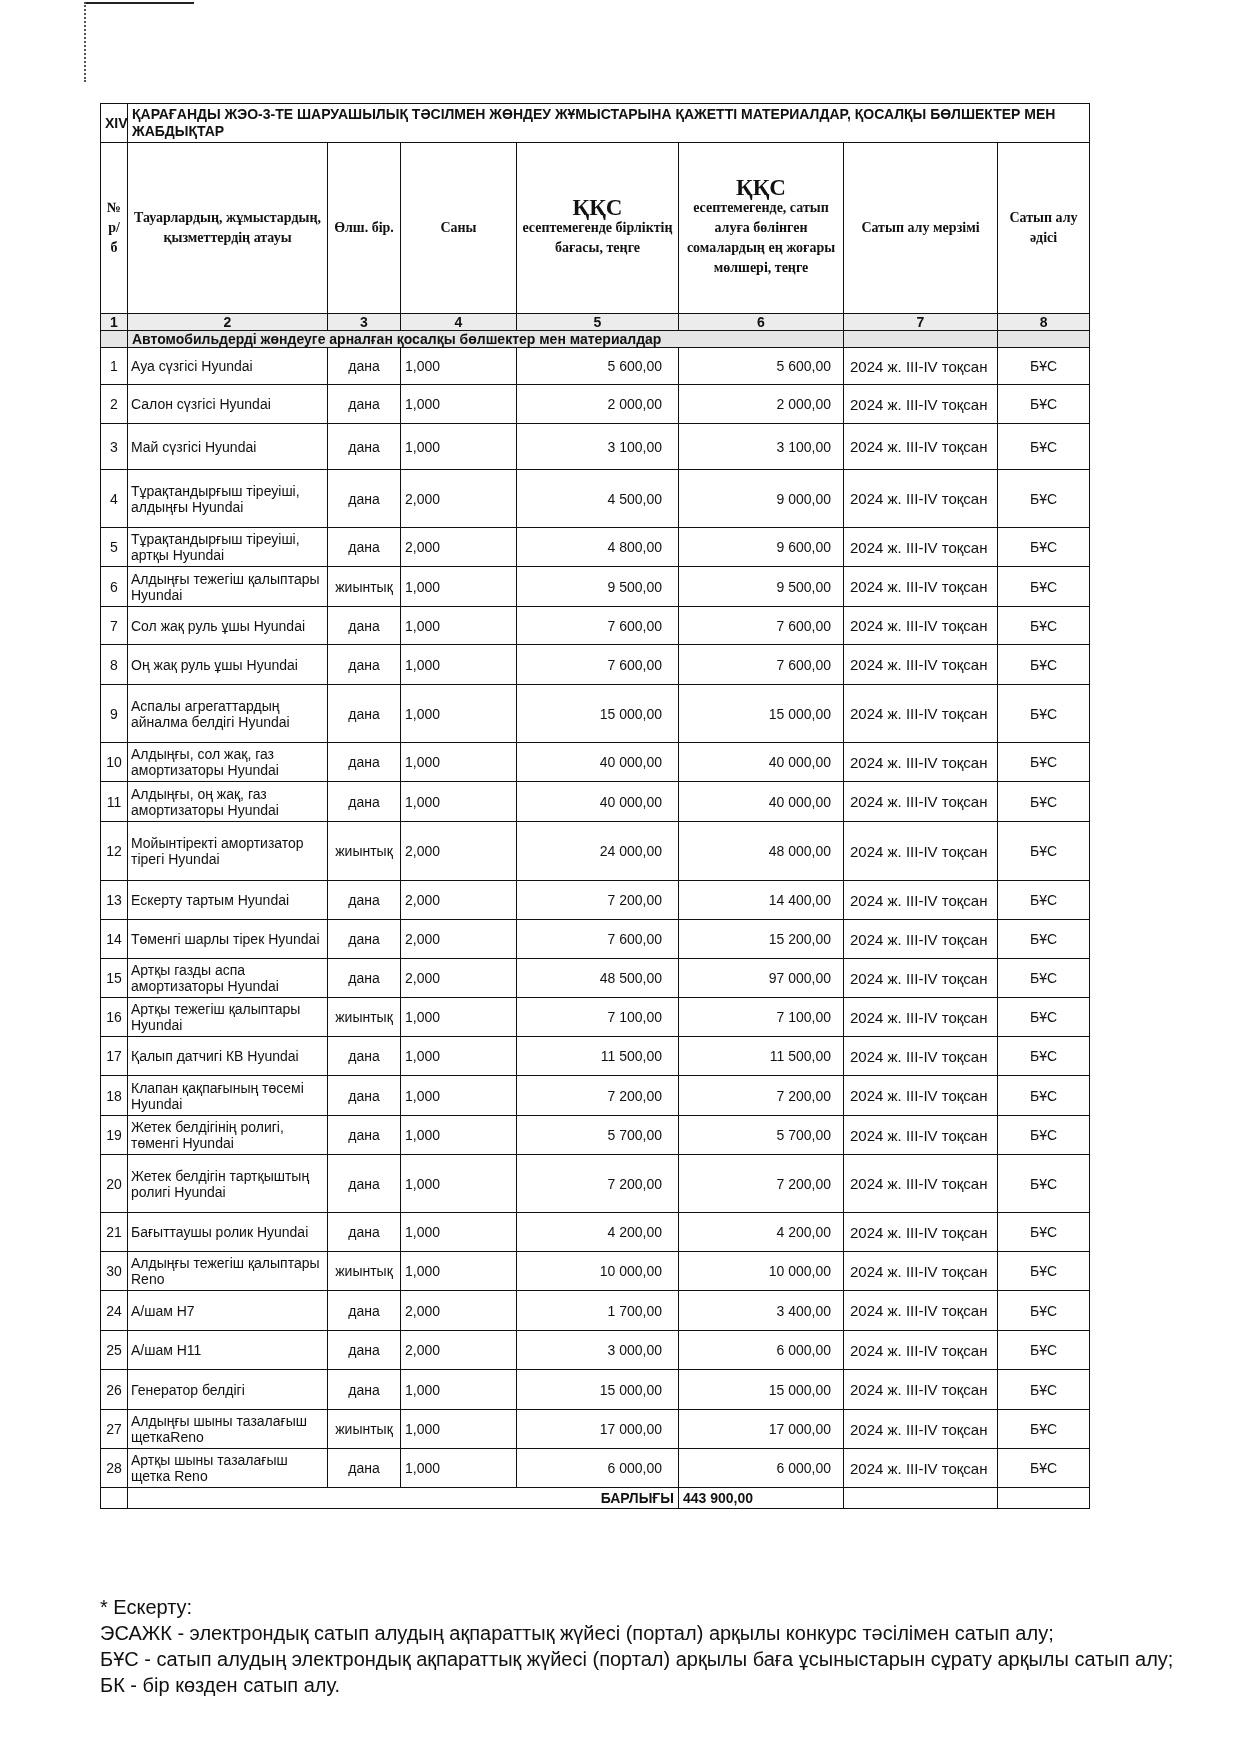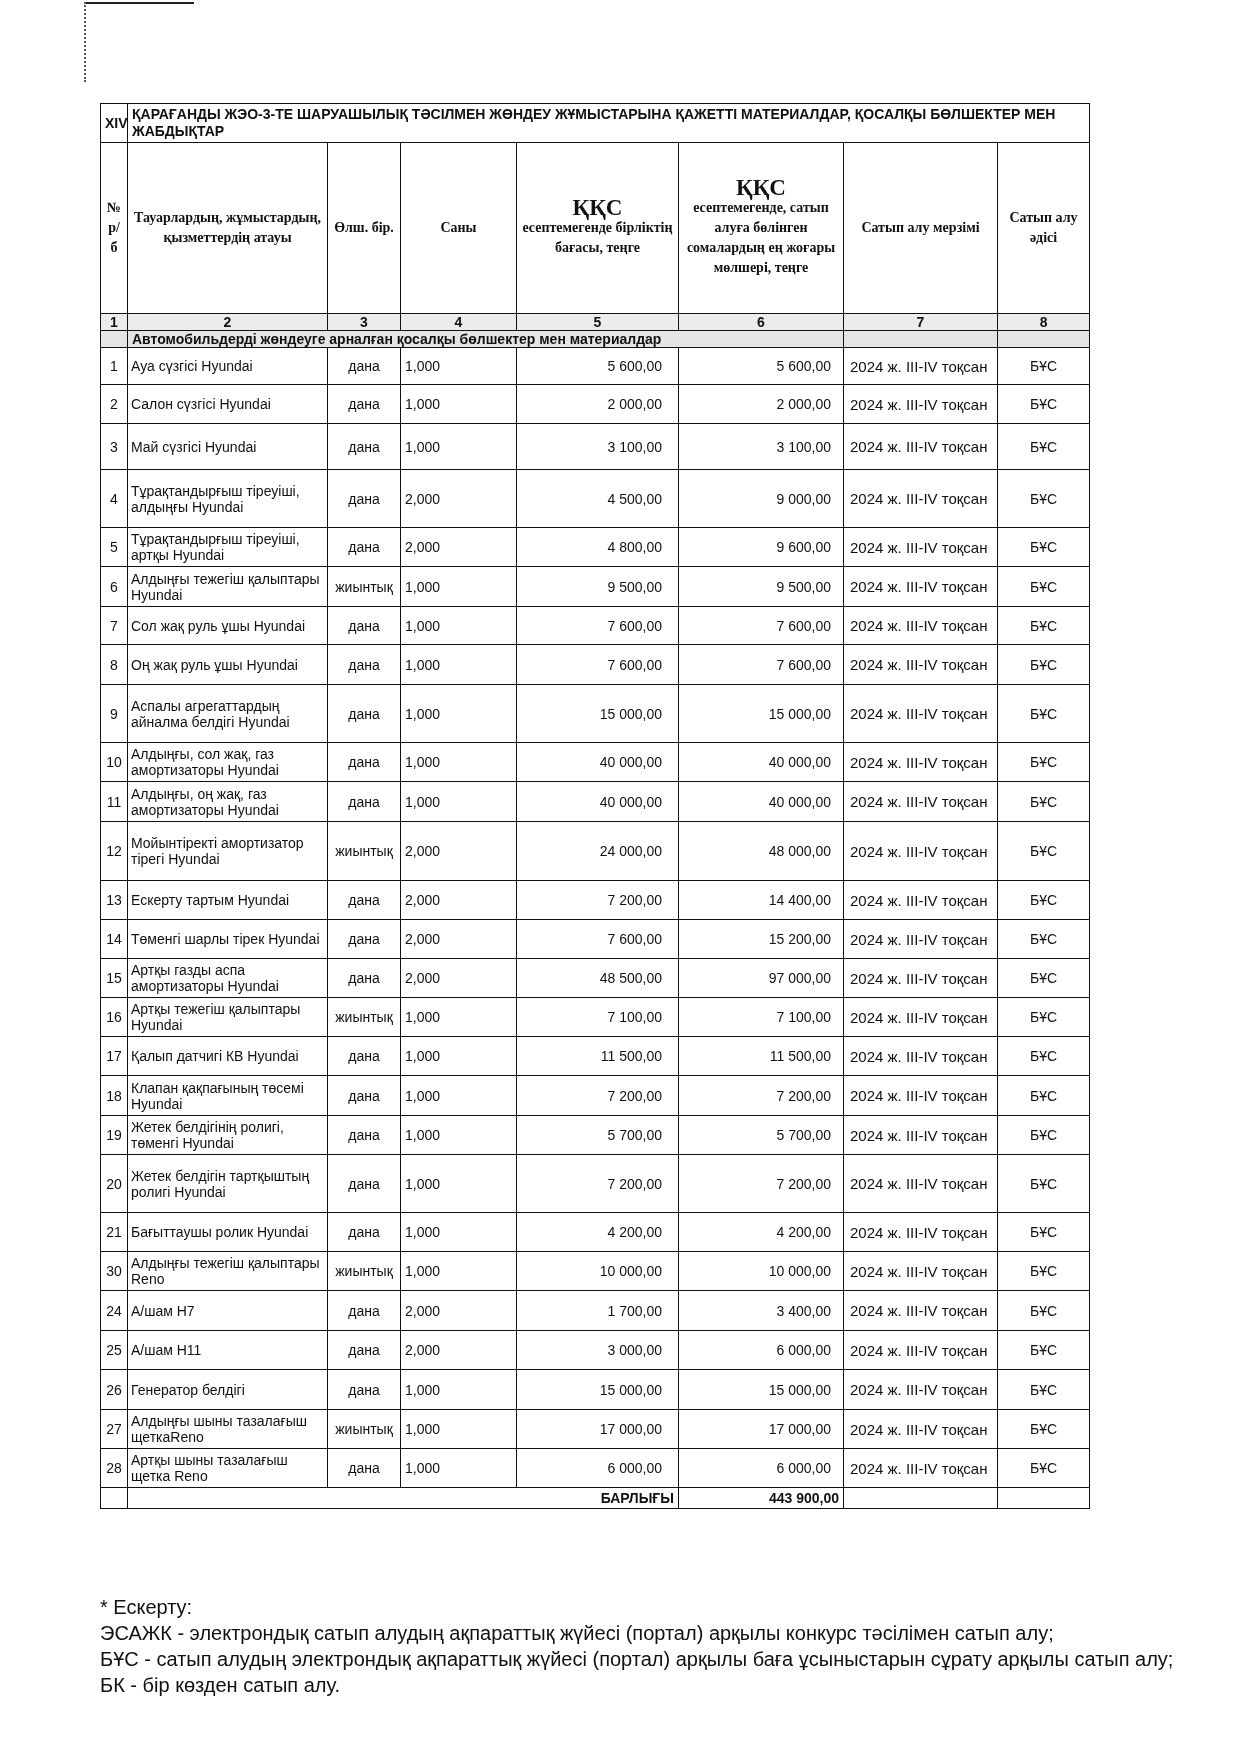--- a/index.html
+++ b/index.html
@@ -341,21 +341,21 @@
         <td class="qty">1,000</td>
         <td class="price">6 000,00</td>
         <td class="total">6 000,00</td>
         <td class="period">2024 ж. III-IV тоқсан</td>
         <td class="method">БҰС</td>
       </tr>
       <tr class="total-row">
         <td></td>
         <td colspan="3" style="border-right:none"></td>
         <td style="text-align:right;border-left:none">БАРЛЫҒЫ</td>
-        <td style="text-align:right">443 900,00</td>
+        <td style="text-align:left">443 900,00</td>
         <td></td>
         <td></td>
       </tr>
     </tbody>
 </table>
 
 <div class="notes">
   <div>* Ескерту:</div>
   <div>ЭСАЖК - электрондық сатып алудың ақпараттық жүйесі (портал) арқылы конкурс тәсілімен сатып алу;</div>
   <div>БҰС - сатып алудың электрондық ақпараттық жүйесі (портал) арқылы баға ұсыныстарын сұрату арқылы сатып алу;</div>

